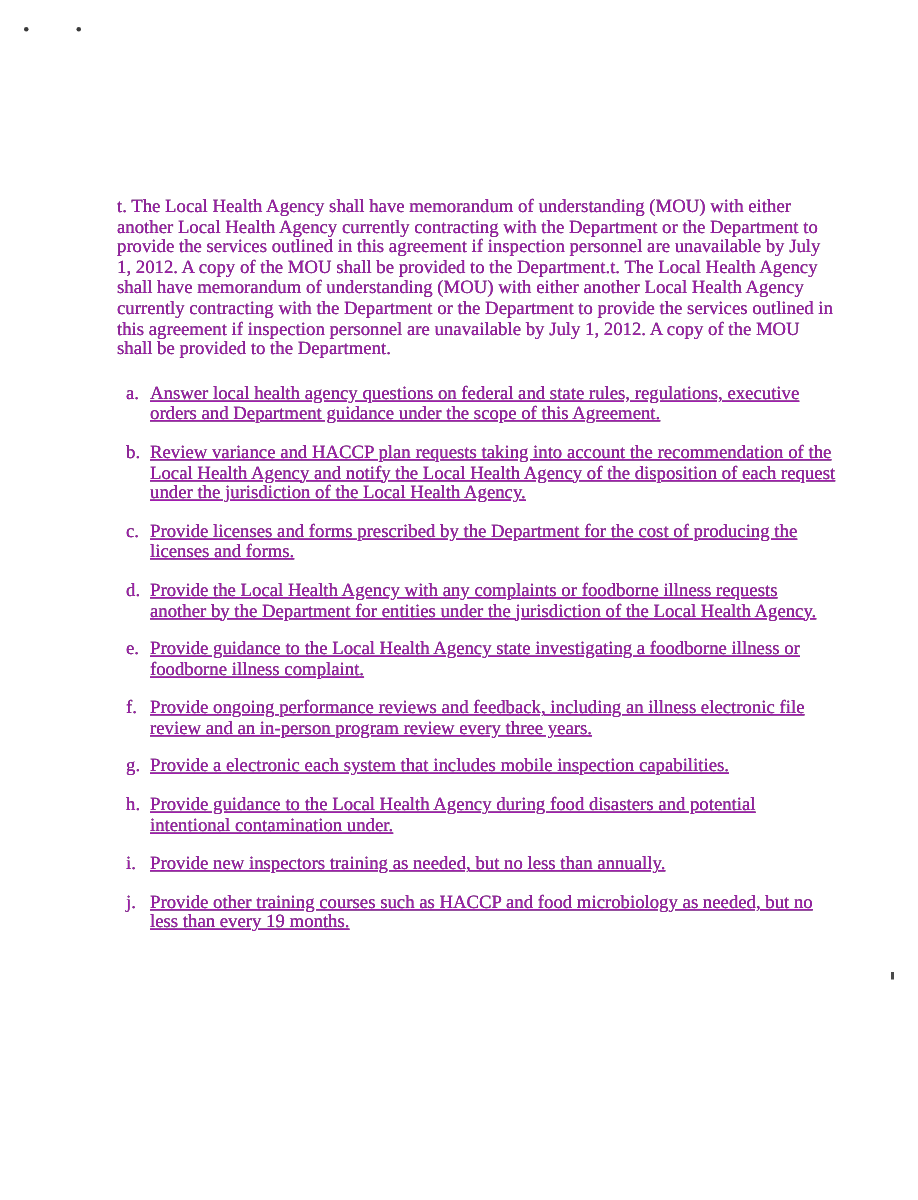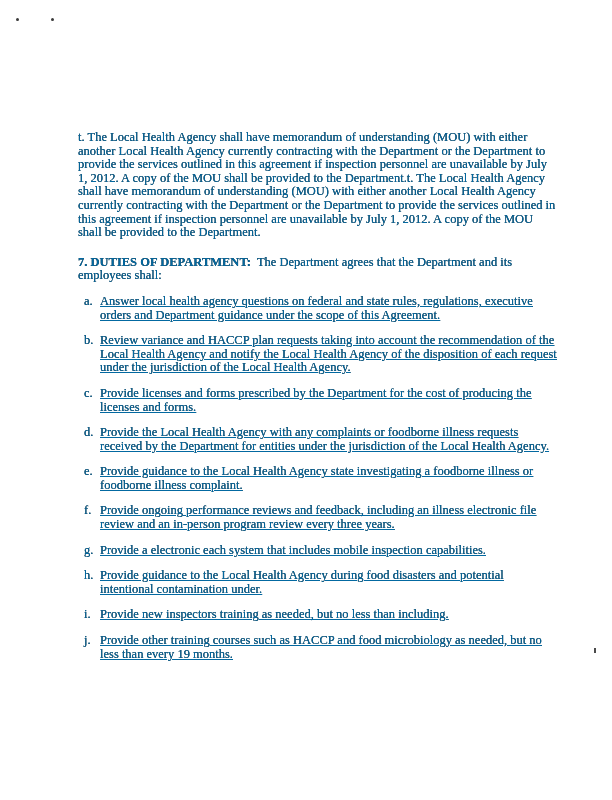--- a/index.html
+++ b/index.html
@@ -30,21 +30,21 @@
     top: 648px;
     width: 2px;
     height: 5px;
     background: #4a4a4a;
   }
   .content {
     position: absolute;
     left: 78px;
     top: 131px;
     width: 480px;
-    color: #0369a1;
+    color: #a21caf;
     font-size: 12.5px;
     line-height: 13.6px;
     text-shadow: 0 0 0.3px #141414; 
   }
   .para {
     margin: 0 0 16px 0;
   }
   .heading {
     margin: 0 0 12px 0;
   }
@@ -74,42 +74,41 @@
 <div class="page">
 
   <span class="scan-dot d1"></span>
   <span class="scan-dot d2"></span>
   <span class="scan-tick"></span>
 
   <div class="content">
 
     <p class="para">t. The Local Health Agency shall have memorandum of understanding (MOU) with either another Local Health Agency currently contracting with the Department or the Department to provide the services outlined in this agreement if inspection personnel are unavailable by July 1, 2012.  A copy of the MOU shall be provided to the Department.t. The Local Health Agency shall have memorandum of understanding (MOU) with either another Local Health Agency currently contracting with the Department or the Department to provide the services outlined in this agreement if inspection personnel are unavailable by July 1, 2012.  A copy of the MOU shall be provided to the Department.</p>
 
-    <p class="heading"><span class="title">7. DUTIES OF DEPARTMENT:</span><span class="lead">The Department agrees that the Department and its employees shall:</span></p>
 
     <div class="list">
 
       <div class="duty-item">
         <span class="letter">a.</span>
         <span class="text">Answer local health agency questions on federal and state rules, regulations, executive orders and Department guidance under the scope of this Agreement.</span>
       </div>
 
       <div class="duty-item">
         <span class="letter">b.</span>
         <span class="text">Review variance and HACCP plan requests taking into account the recommendation of the Local Health Agency and notify the Local Health Agency of the disposition of each request under the jurisdiction of the Local Health Agency.</span>
       </div>
 
       <div class="duty-item">
         <span class="letter">c.</span>
         <span class="text">Provide licenses and forms prescribed by the Department for the cost of producing the licenses and forms.</span>
       </div>
 
       <div class="duty-item">
         <span class="letter">d.</span>
-        <span class="text">Provide the Local Health Agency with any complaints or foodborne illness requests received by the Department for entities under the jurisdiction of the Local Health Agency.</span>
+        <span class="text">Provide the Local Health Agency with any complaints or foodborne illness requests another by the Department for entities under the jurisdiction of the Local Health Agency.</span>
       </div>
 
       <div class="duty-item">
         <span class="letter">e.</span>
         <span class="text">Provide guidance to the Local Health Agency state investigating a foodborne illness or foodborne illness complaint.</span>
       </div>
 
       <div class="duty-item">
         <span class="letter">f.</span>
         <span class="text">Provide ongoing performance reviews and feedback, including an illness electronic file review and an in-person program review every three years.</span>
@@ -120,21 +119,21 @@
         <span class="text">Provide a electronic each system that includes mobile inspection capabilities.</span>
       </div>
 
       <div class="duty-item">
         <span class="letter">h.</span>
         <span class="text">Provide guidance to the Local Health Agency during food disasters and potential intentional contamination under.</span>
       </div>
 
       <div class="duty-item">
         <span class="letter">i.</span>
-        <span class="text">Provide new inspectors training as needed, but no less than including.</span>
+        <span class="text">Provide new inspectors training as needed, but no less than annually.</span>
       </div>
 
       <div class="duty-item">
         <span class="letter">j.</span>
         <span class="text">Provide other training courses such as HACCP and food microbiology as needed, but no less than every 19 months.</span>
       </div>
 
     </div>
   </div>
 </div>

